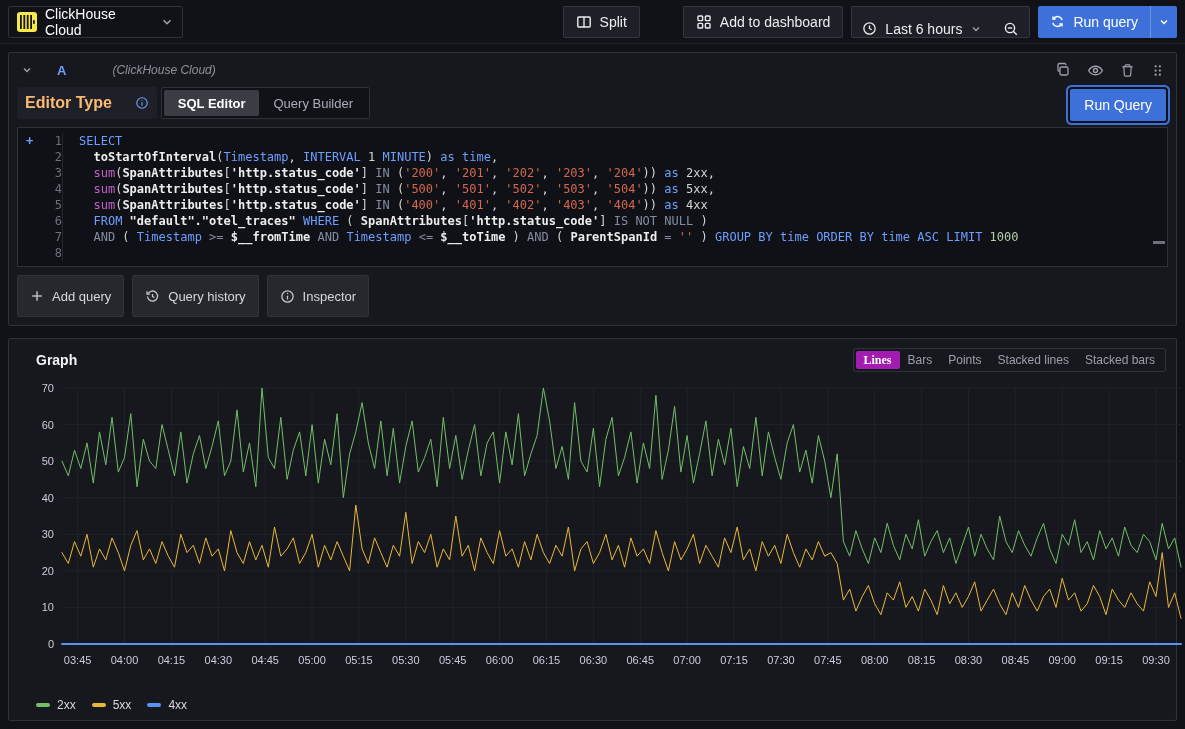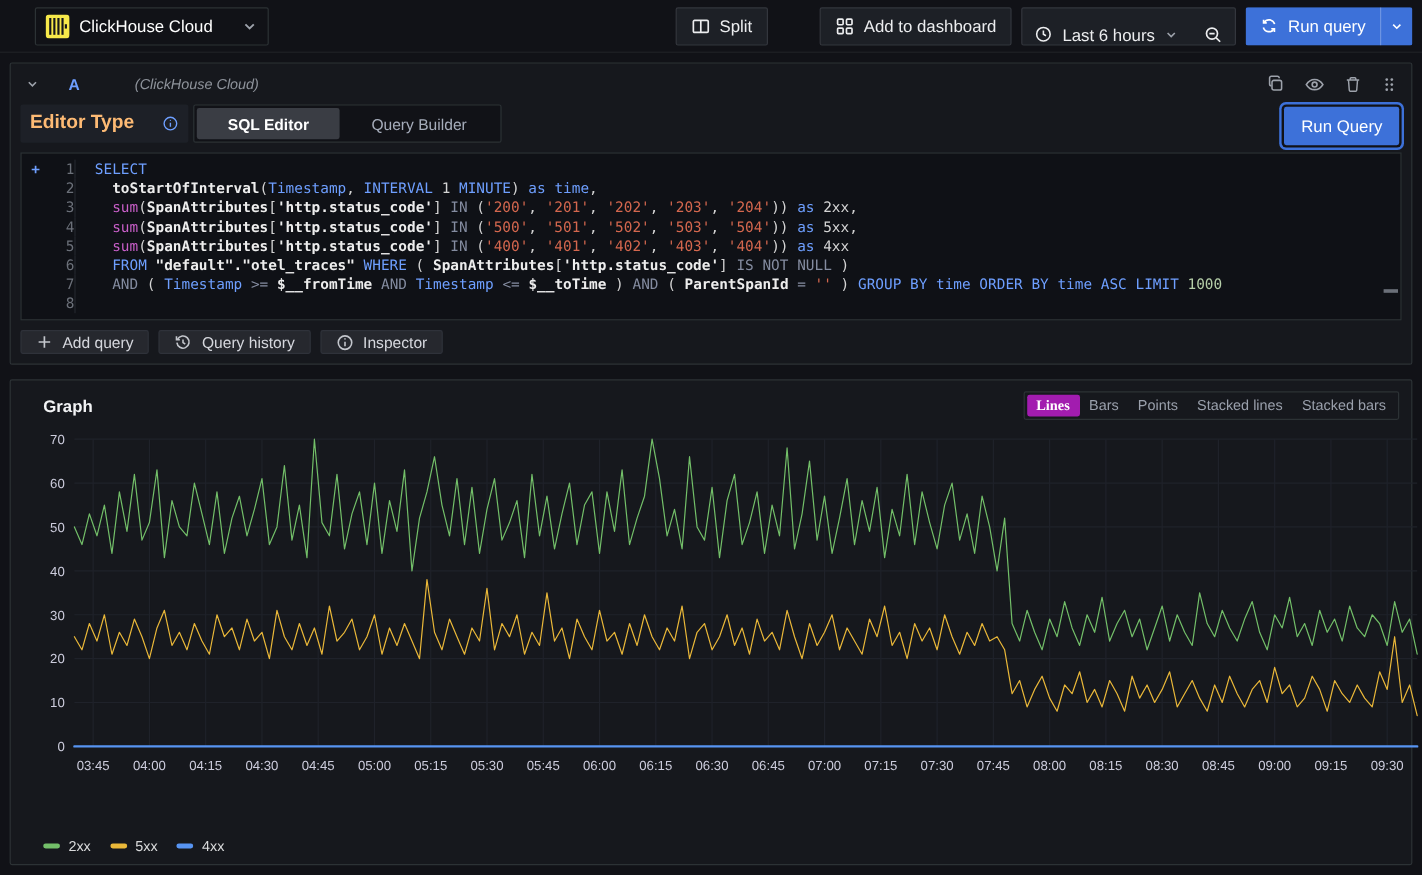--- a/index.html
+++ b/index.html
@@ -2,21 +2,21 @@
 <html><head>
 <meta charset="utf-8">
 <style>
   * { margin:0; padding:0; box-sizing:border-box; }
   html,body { width:1185px; height:729px; overflow:hidden; }
   body { background:#111217; color:#D8D9DA; font-family:"Liberation Sans", sans-serif; font-size:13px; display:flex; flex-direction:column; }
   svg { display:block; }
 
   
   .topbar { height:44px; flex:0 0 44px; display:flex; align-items:center; justify-content:space-between; padding:0 8px; border-bottom:1px solid #202226; }
-  .ds-picker { display:flex; align-items:center; gap:8px; width:195px; height:32px; border:1px solid #2C3235; border-radius:2px; padding:0 8px; background:#111217; cursor:pointer;margin-left:21px; }
+  .ds-picker { display:flex; align-items:center; gap:8px; width:175px; height:32px; border:1px solid #2C3235; border-radius:2px; padding:0 8px; background:#111217; cursor:pointer; }
   .ds-picker .ds-label { flex:1; color:#FFFFFF; font-weight:500; font-size:14px; }
   .tb-right { display:flex; align-items:center; gap:8px; }
   .tb-btn { display:flex; align-items:center; gap:8px; height:32px; padding:0 12px; background:#1D2026; border:1px solid #33363D; border-radius:2px; color:#ECEDEF; font-weight:500; font-size:14px; cursor:pointer;margin-left:35px; }
   .tb-group { display:flex; align-items:flex-end; height:32px; background:#1D2026; border:1px solid #33363D; border-radius:2px; }
   .tb-group .seg { display:flex; align-items:center; gap:8px; padding:0 10px; color:#ECEDEF; font-weight:500; font-size:14px; cursor:pointer; }
   .tb-group .divider { width:1px; background:#33363D; }
   .run-split { display:flex; align-items:stretch; height:32px; border-radius:2px; overflow:hidden; }
   .run-split .main { display:flex; align-items:center; gap:8px; padding:0 12px; background:#3D71D9; color:#fff; font-weight:500; font-size:14px; cursor:pointer; }
   .run-split .caret { display:flex; align-items:center; padding:0 7px; background:#3D71D9; border-left:1px solid rgba(255,255,255,.25); cursor:pointer; }
   .icon { flex:0 0 auto; }
@@ -29,42 +29,42 @@
   
   .qp-header { display:flex; align-items:center; height:34px; padding:0 12px; gap:10px; }
   .qp-ref { color:#6E9FFF; font-weight:700; font-size:13px; margin-left:14px; }
   .qp-hint { color:#8E939B; font-style:italic; font-size:12px; margin-left:36px; }
   .qp-actions { margin-left:auto; display:flex; align-items:center; gap:16px; }
   .qp-actions .icobtn { cursor:pointer; color:#9DA2AB; }
   .qp-body { padding:0 8px 8px; position:relative; }
   .field-row { display:flex; align-items:center; gap:4px; margin-bottom:6px; }
   .field-label { display:flex; align-items:center; gap:23px; height:32px; padding:0 8px; min-width:130px; background:#1D2027; border-radius:2px; color:#fdba74; font-weight:700; font-size:16px; }
   .seg-group { display:flex; align-items:center; height:32px; border:1px solid #2C3235; border-radius:2px; background:#111217; padding:2px; }
-  .seg-opt { display:flex; align-items:center; height:26px; padding:0 26px; color:#A6ADBB; font-size:13px; border-radius:2px; cursor:pointer; white-space:nowrap; }
+  .seg-opt { display:flex; align-items:center; height:26px; padding:0 14px; color:#A6ADBB; font-size:13px; border-radius:2px; cursor:pointer; white-space:nowrap; }
   .seg-opt.active { background:#3A3D44; color:#FFFFFF; font-weight:700; }
   .run-query-btn { position:absolute; right:10px; top:2px; height:32px; padding:0 14px; background:#3D71D9; border:none; border-radius:2px; color:#fff; font-weight:500; font-size:14px; cursor:pointer; box-shadow:0 0 0 2px #111217, 0 0 0 4px #3D71D9; }
 
   
   .code-editor { border:1px solid #2C3235; background:#0F1116; margin-top:8px; margin-bottom:8px; padding:5px 0; font-family:"DejaVu Sans Mono", monospace; font-size:12px; line-height:16px; position:relative; overflow:hidden; }
   .code-line { display:flex; height:16px; white-space:pre; }
   .code-line .plus { width:22px; text-align:left; padding-left:8px; color:#6E9FFF; font-weight:700; }
   .code-line .lnum { width:22px; text-align:right; color:#6B7079; }
   .code-line .ltext { padding-left:16px; border-left:1px solid #23262D; }
   .tok-kw { color:#6E9FFF; }
   .tok-op { color:#848CA0; }
   .tok-fn { color:#C95FC9; }
   .tok-id { color:#EDEDED; font-weight:700; }
   .tok-str { color:#D4674E; }
   .tok-num { color:#B5CEA8; }
   .tok-pl { color:#D4D4D4; }
   .overview-mark { position:absolute; right:2px; bottom:22px; width:12px; height:3px; background:#6B7079; }
 
   
   .qp-footer { display:flex; gap:8px; }
-  .qp-foot-btn { display:flex; align-items:center; gap:8px; height:20px; padding:0 12px; background:#26282E; border:1px solid #2F323A; border-radius:2px; color:#D5D7DD; font-weight:500; font-size:13px; cursor:pointer; }
+  .qp-foot-btn { display:flex; align-items:center; gap:8px; height:42px; padding:0 12px; background:#26282E; border:1px solid #2F323A; border-radius:2px; color:#D5D7DD; font-weight:500; font-size:13px; cursor:pointer; }
   .qp-foot-btn .icon { color:#C3C6CC; }
 
   
   .graph-panel { flex:1; display:flex; flex-direction:column; min-height:0;padding-left:17px; }
   .gp-header { display:flex; align-items:center; justify-content:space-between; padding:9px 10px 2px; }
   .gp-title { color:#F2F3F5; font-weight:700; font-size:14px; }
   .mode-group { display:flex; align-items:center; height:24px; border:1px solid #2C3235; border-radius:2px; padding:2px; }
   .mode-opt { display:flex; align-items:center; height:18px; padding:0 8px; color:#9AA0AC; font-size:12px; border-radius:2px; cursor:pointer; white-space:nowrap; }
   .mode-opt.active { background:#a21caf; color:#FFFFFF; font-weight:700;font-family:Liberation Serif, serif; }
   .chart-wrap { flex:1; padding:2px 6px 0; min-height:0; }

